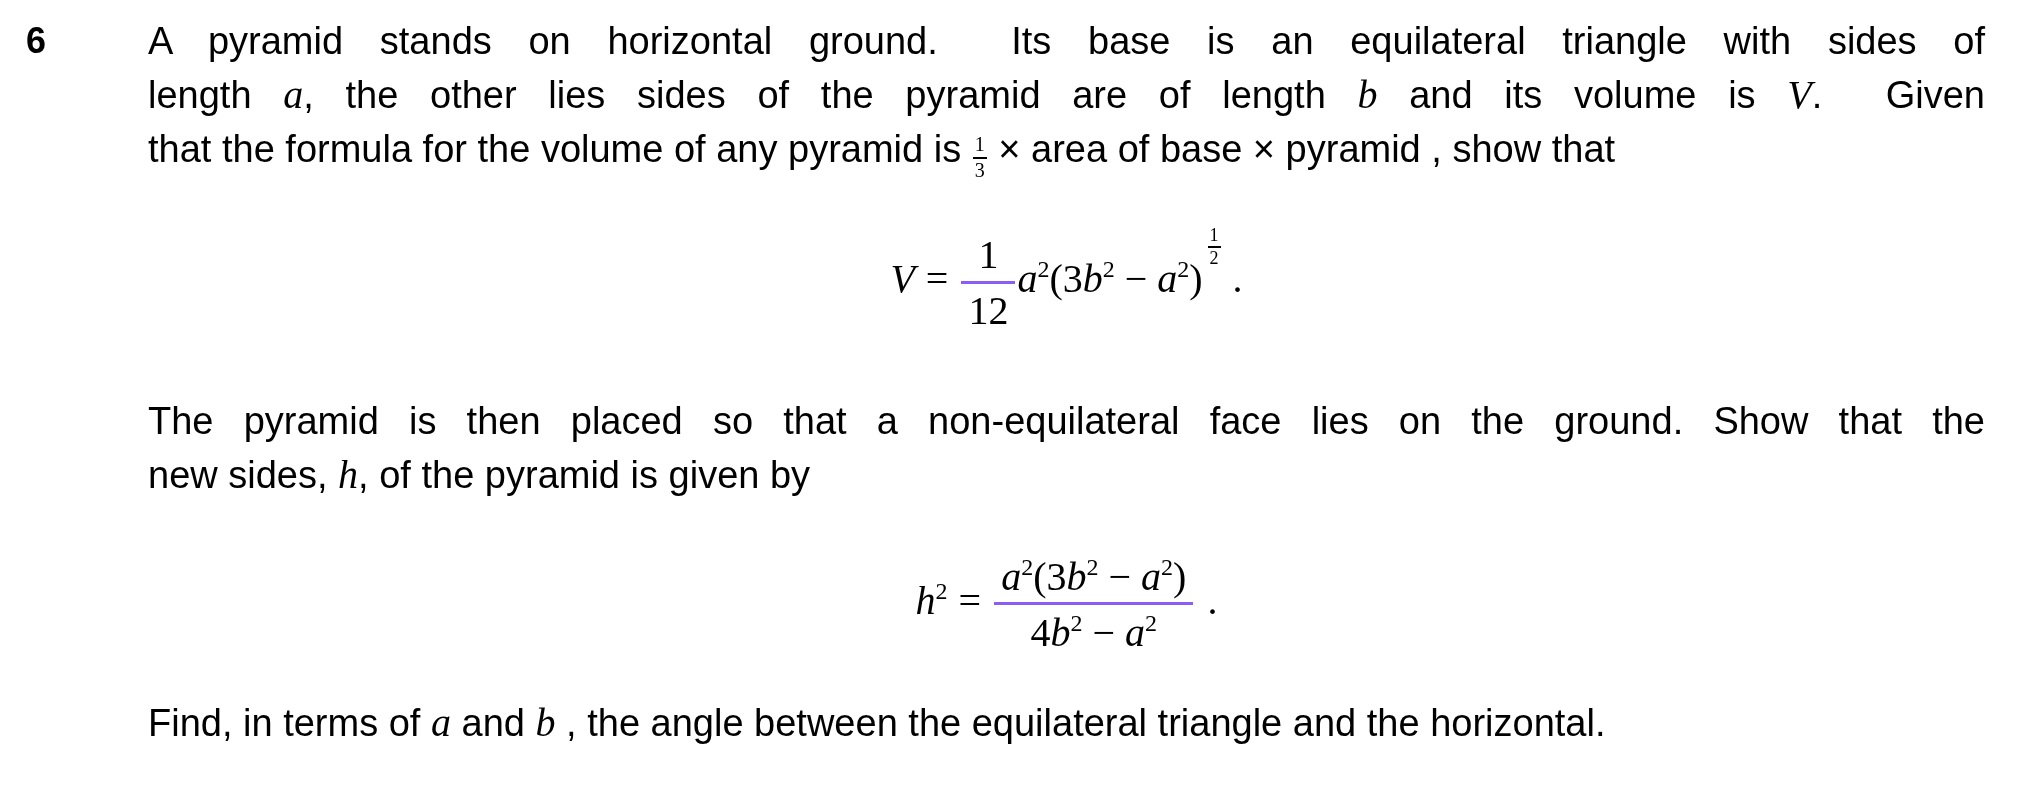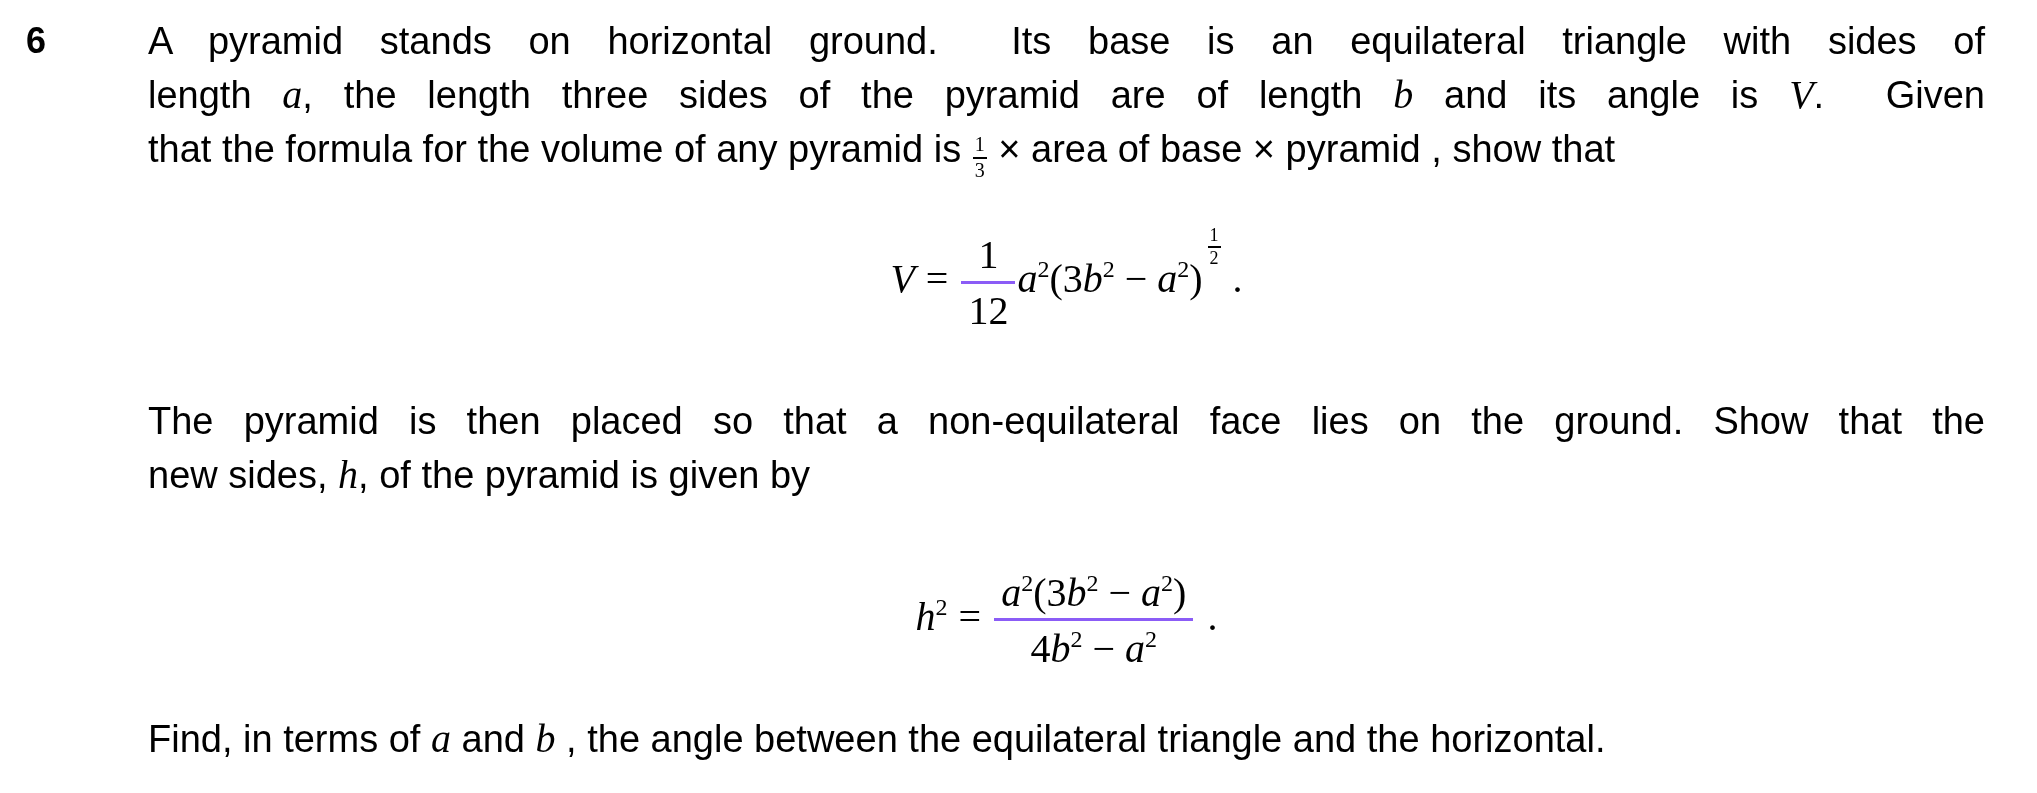--- a/index.html
+++ b/index.html
@@ -39,21 +39,21 @@
   .ifrac .fnum { display:block; padding:0 2px 1px; }
   .ifrac .fden { display:block; border-top:2px solid #000; padding:1px 2px 0; }
 
   
   .equation {
     text-align:center;
     font-family:"Liberation Serif", serif;
     font-size:40px; line-height:1;
   }
   .eq1 { margin-top:57px; }
-  .eq2 { margin-top:68px; }
+  .eq2 { margin-top:52px; }
   .mi { font-style:italic; }
   .mn { font-style:normal; }
   .mrel { padding:0 11px; }
   .msup { font-size:24px; vertical-align:15px; }
   .mfrac {
     display:inline-block; vertical-align:middle; text-align:center; margin:0 2px;
   }
   .mfrac .fnum { display:block; line-height:1.12; padding:0 7px 3px; }
   .mfrac .fden { display:block; line-height:1.12; border-top:3px solid #8b5cf6; padding:5px 7px 0; }
   .supfrac {
@@ -67,21 +67,21 @@
 </head>
 <body>
 
 <div class="page">
   <div class="qnum">6</div>
 
   <div class="content">
 
     <div class="para p1">
       <div class="line stretch"><span>A pyramid stands on horizontal ground.&nbsp; Its base is an equilateral triangle with sides of</span></div>
-      <div class="line stretch"><span>length </span><span class="mv">a</span><span>, the length three sides of the pyramid are of length </span><span class="mv">b</span><span> and its angle is </span><span class="mv">V</span><span>.&nbsp; Given</span></div>
+      <div class="line stretch"><span>length </span><span class="mv">a</span><span>, the other lies sides of the pyramid are of length </span><span class="mv">b</span><span> and its volume is </span><span class="mv">V</span><span>.&nbsp; Given</span></div>
       <div class="line natural"><span>that the formula for the volume of any pyramid is </span><span class="ifrac"><span class="fnum">1</span><span class="fden">3</span></span><span> × area of base × pyramid , show that</span></div>
     </div>
 
     <div class="equation eq1"><span class="mi">V</span><span class="mn mrel">=</span><span class="mfrac"><span class="fnum">1</span><span class="fden">12</span></span><span class="mi">a</span><span class="msup">2</span><span class="mn">(3</span><span class="mi">b</span><span class="msup">2</span><span class="mn"> − </span><span class="mi">a</span><span class="msup">2</span><span class="mn">)</span><span class="supfrac"><span class="fnum">1</span><span class="fden">2</span></span><span class="mn mperiod">.</span></div>
 
     <div class="para p2">
       <div class="line stretch"><span>The pyramid is then placed so that a non-equilateral face lies on the ground. Show that the</span></div>
       <div class="line natural"><span>new sides, </span><span class="mv">h</span><span>, of the pyramid is given by</span></div>
     </div>
 

